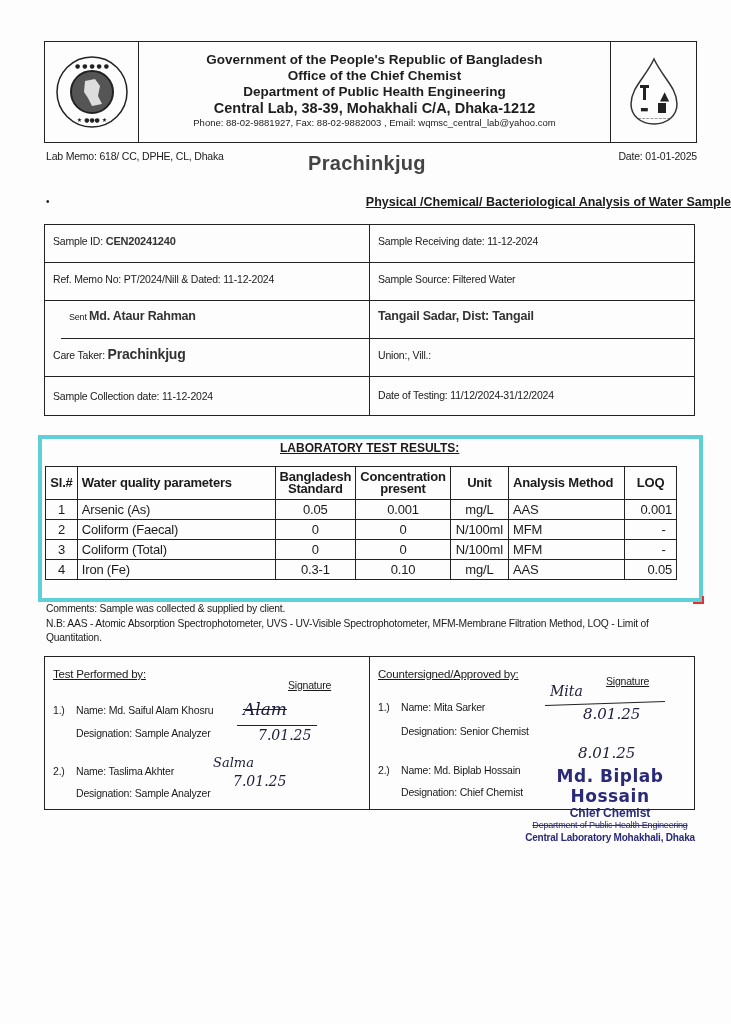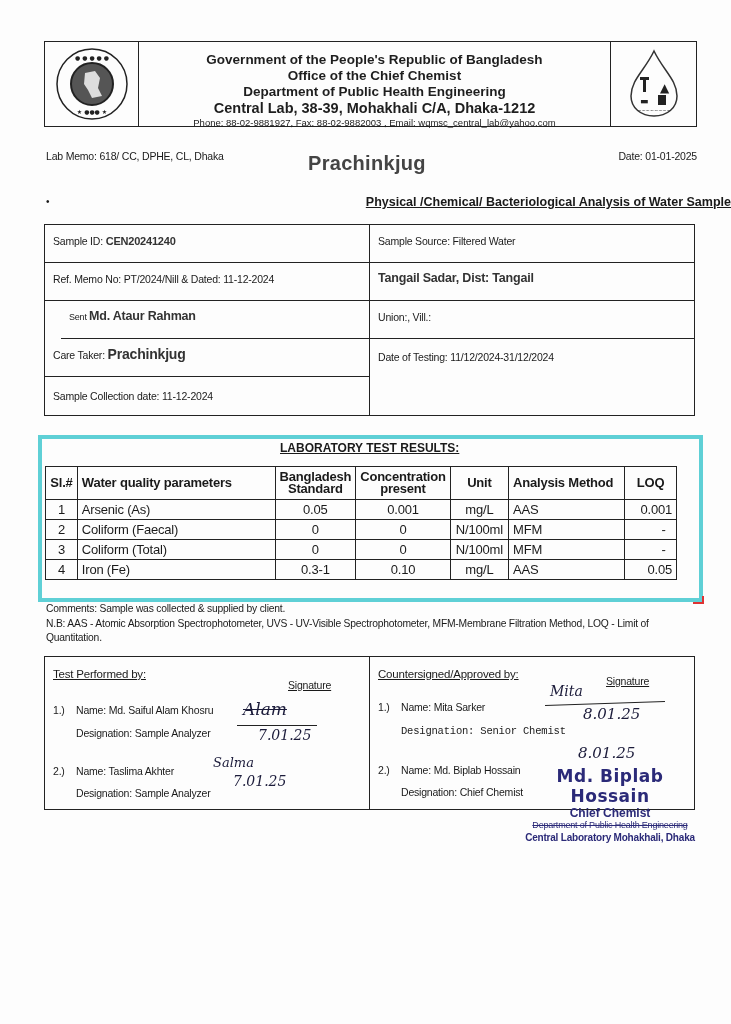--- a/index.html
+++ b/index.html
@@ -4,21 +4,21 @@
 <style>
   html, body { margin: 0; padding: 0; }
   body {
     width: 731px; height: 1024px; background: #fdfdfd; position: relative; overflow: hidden;
     font-family: "Liberation Sans", sans-serif; color: #1a1a1a;
   }
   .abs { position: absolute; }
   .narrow { font-family: "Liberation Sans", sans-serif; letter-spacing: -0.2px; }
 
   
-  .header-box { left: 44px; top: 41px; width: 653px; height: 86px; border: 1.6px solid #222; box-sizing: border-box; }
+  .header-box { left: 44px; top: 41px; width: 653px; height: 102px; border: 1.6px solid #222; box-sizing: border-box; }
   .header-logo-left { left: 0; top: 0; width: 94px; height: 100%; border-right: 1.6px solid #222; box-sizing: border-box; display:flex; align-items:center; justify-content:center; }
   .header-logo-right { right: 0; top: 0; width: 86px; height: 100%; border-left: 1.6px solid #222; box-sizing: border-box; display:flex; align-items:center; justify-content:center; }
   .header-text { left: 94px; right: 86px; top: 10px; text-align: center; }
   .h-line { font-weight: bold; font-size: 13.5px; line-height: 16px; color:#1e1e1e; }
   .h-line.big { font-size: 14.5px; }
   .h-contact { font-size: 9.5px; line-height: 14px; color:#222; }
 
   .memo { left: 46px; top: 150px; font-size: 10.5px; }
   .date { right: 34px; top: 150px; font-size: 10.5px; }
   .brand { left: 308px; top: 152px; font-size: 20px; font-weight: bold; color: #444; letter-spacing: 0.3px; }
@@ -111,20 +111,23 @@
     </div>
     <div class="info-cell narrow" style="padding-top:7px;">
       <span>Care Taker: </span><span class="hand big">Prachinkjug</span>
     </div>
     <div class="info-cell narrow" style="padding-top:13px;">
       <span>Sample Collection date: 11-12-2024</span>
     </div>
   </div>
   <div class="info-col right">
     <div class="info-cell narrow">
+      <span>Sample Receiving date: 11-12-2024</span>
+    </div>
+    <div class="info-cell narrow">
       <span>Sample Source: Filtered Water</span>
     </div>
     <div class="info-cell narrow" style="padding-top:8px;">
       <span class="hand">Tangail Sadar, Dist: Tangail</span>
     </div>
     <div class="info-cell narrow">
       <span>Union:, Vill.:</span>
     </div>
     <div class="info-cell narrow" style="padding-top:12px;">
       <span>Date of Testing: 11/12/2024-31/12/2024</span>
@@ -219,21 +222,21 @@
     <div class="scribble" style="left:168px; top:98px; font-size:13px;">Salma</div>
     <div class="scribble" style="left:188px; top:116px; font-size:14px;">7.01.25</div>
   </div>
 
   <div class="sig-half right">
     <div class="sig-head narrow">Countersigned/Approved by:</div>
     <div class="sig-label narrow" style="left:236px; top:18px;">Signature</div>
 
     <div class="sig-line narrow" style="left:8px; top:44px;">1.)</div>
     <div class="sig-line narrow" style="left:31px; top:44px;">Name: Mita Sarker</div>
-    <div class="sig-line narrow" style="left:31px; top:68px;font-family:Liberation Mono, monospace;">Designation: Senior Chemist</div>
+    <div class="sig-line narrow" style="left:31px; top:68px;">Designation: Senior Chemist</div>
     <div class="scribble" style="left:180px; top:26px; font-size:14px;">Mita</div>
     <div class="abs" style="left:175px; top:46px; width:120px; border-top:1.2px solid #222; transform: rotate(-2deg);"></div>
     <div class="scribble" style="left:213px; top:48px; font-size:15px;">8.01.25</div>
 
     <div class="sig-line narrow" style="left:8px; top:107px;">2.)</div>
     <div class="sig-line narrow" style="left:31px; top:107px;">Name: Md. Biplab Hossain</div>
     <div class="sig-line narrow" style="left:31px; top:129px;">Designation: Chief Chemist</div>
     <div class="scribble" style="left:208px; top:87px; font-size:15px;">8.01.25</div>
   </div>
 </div>

